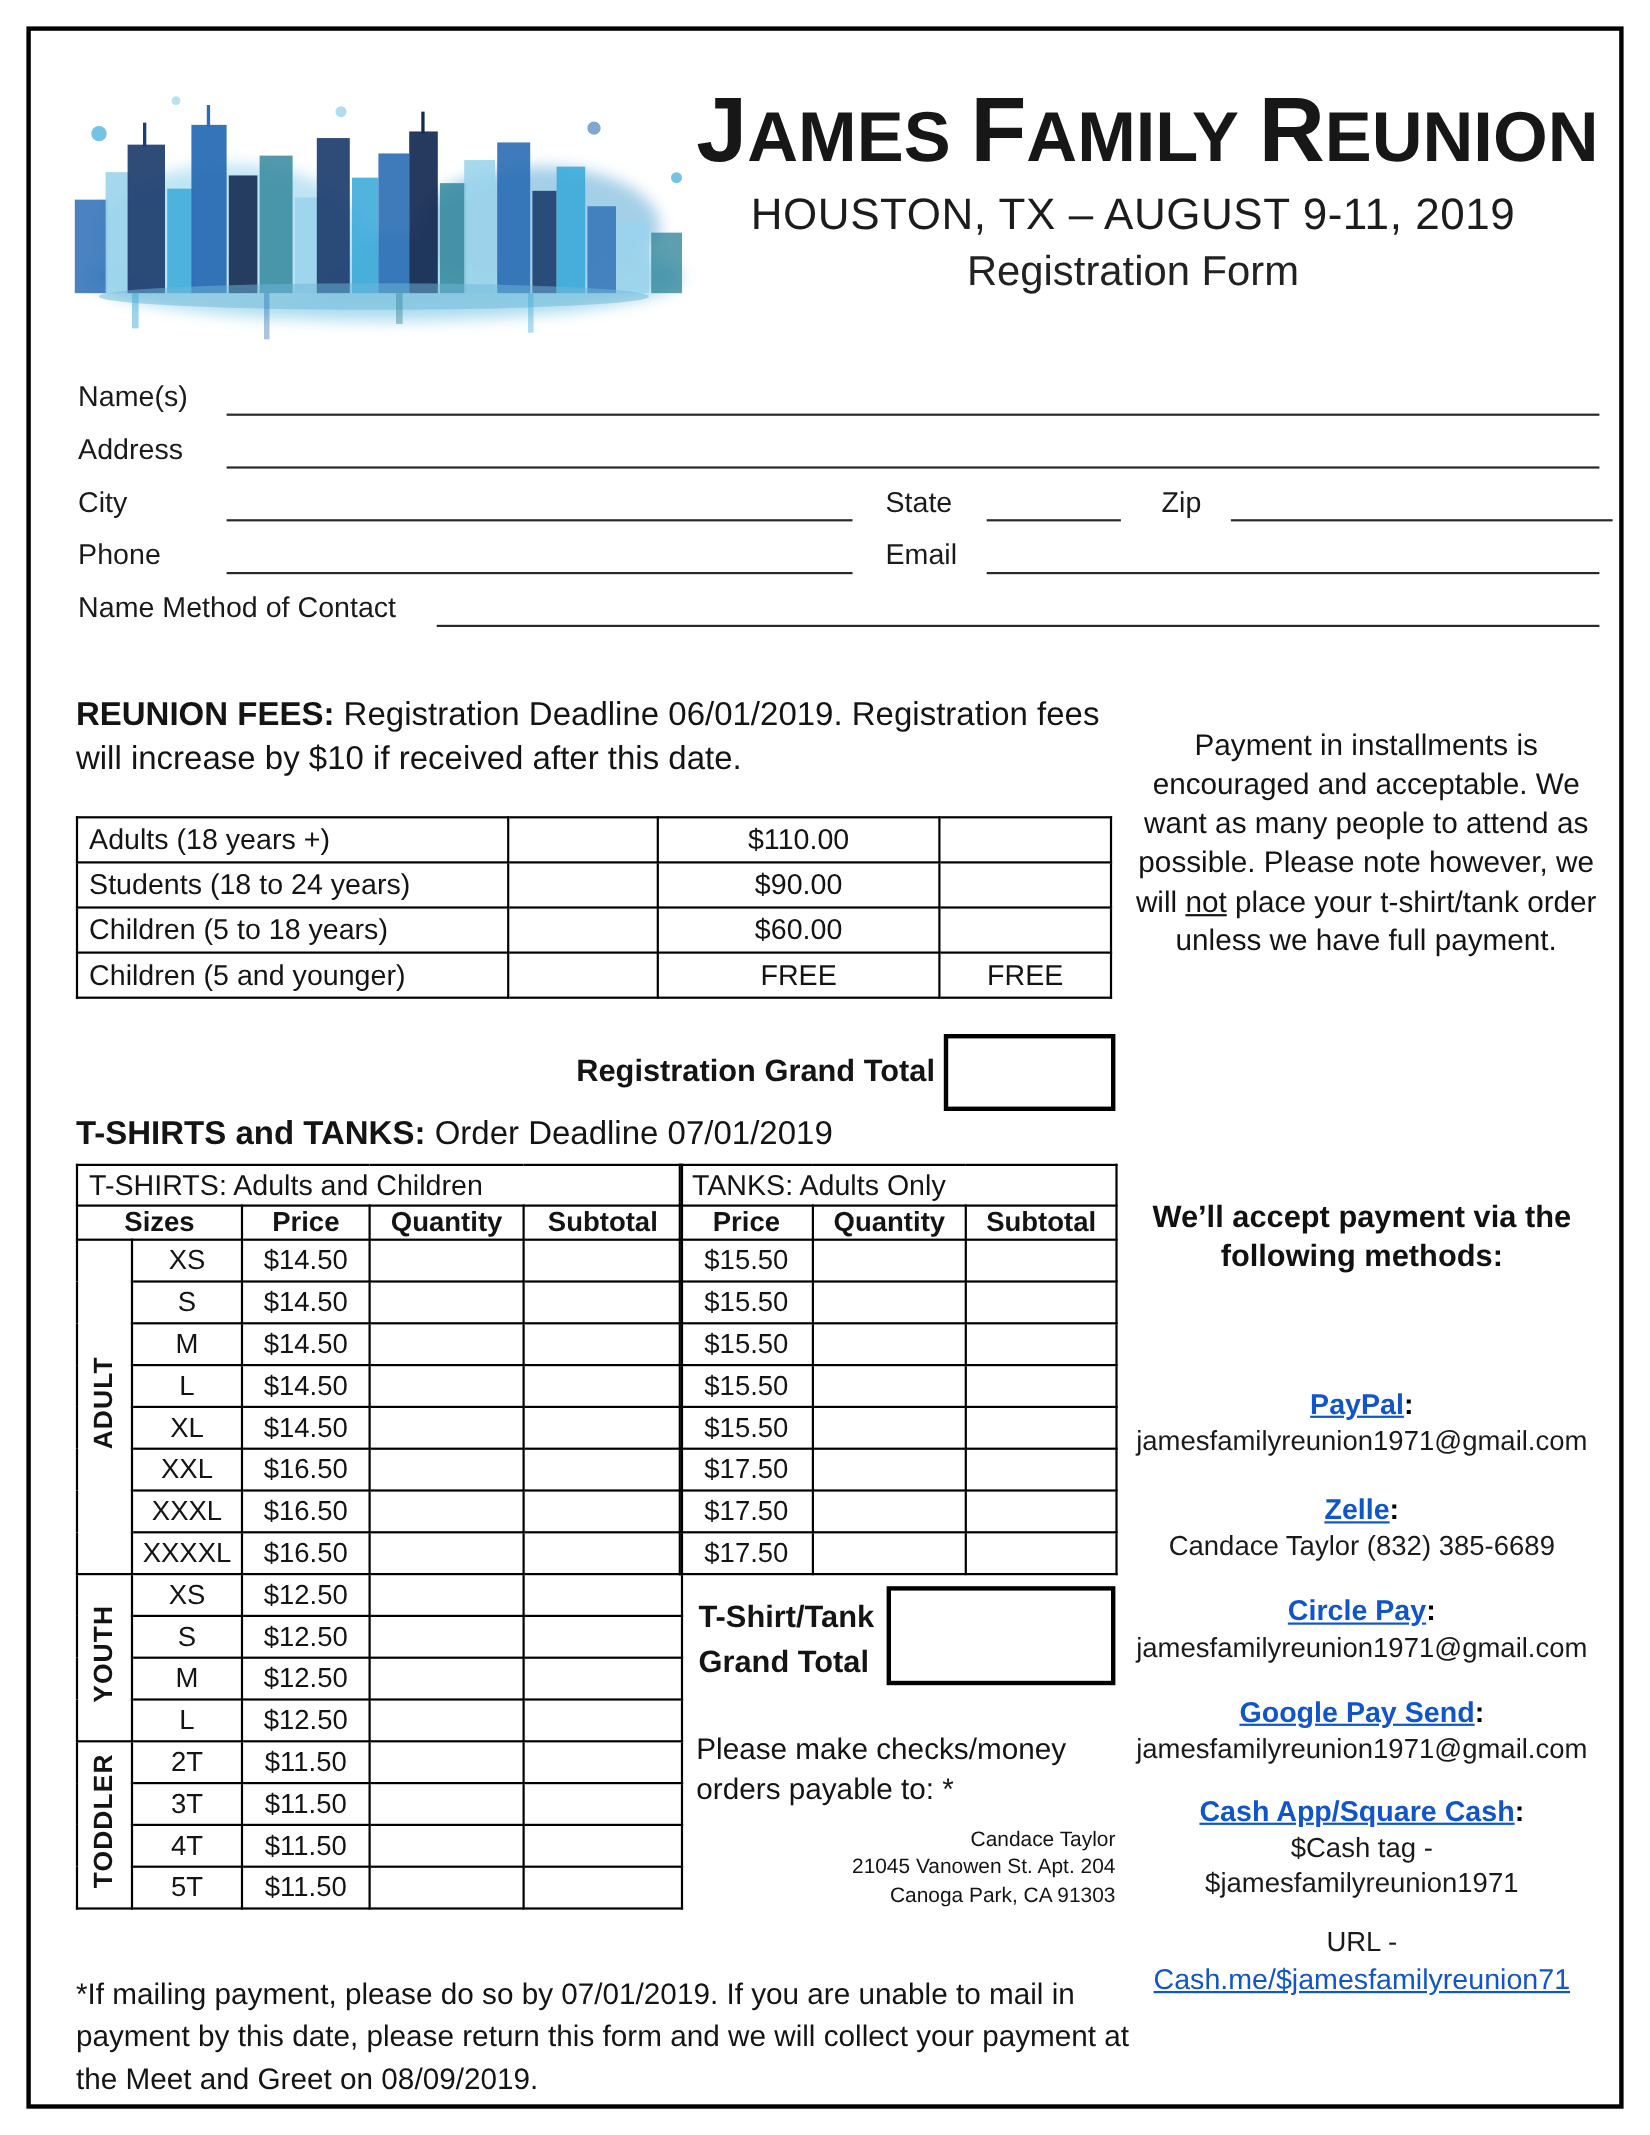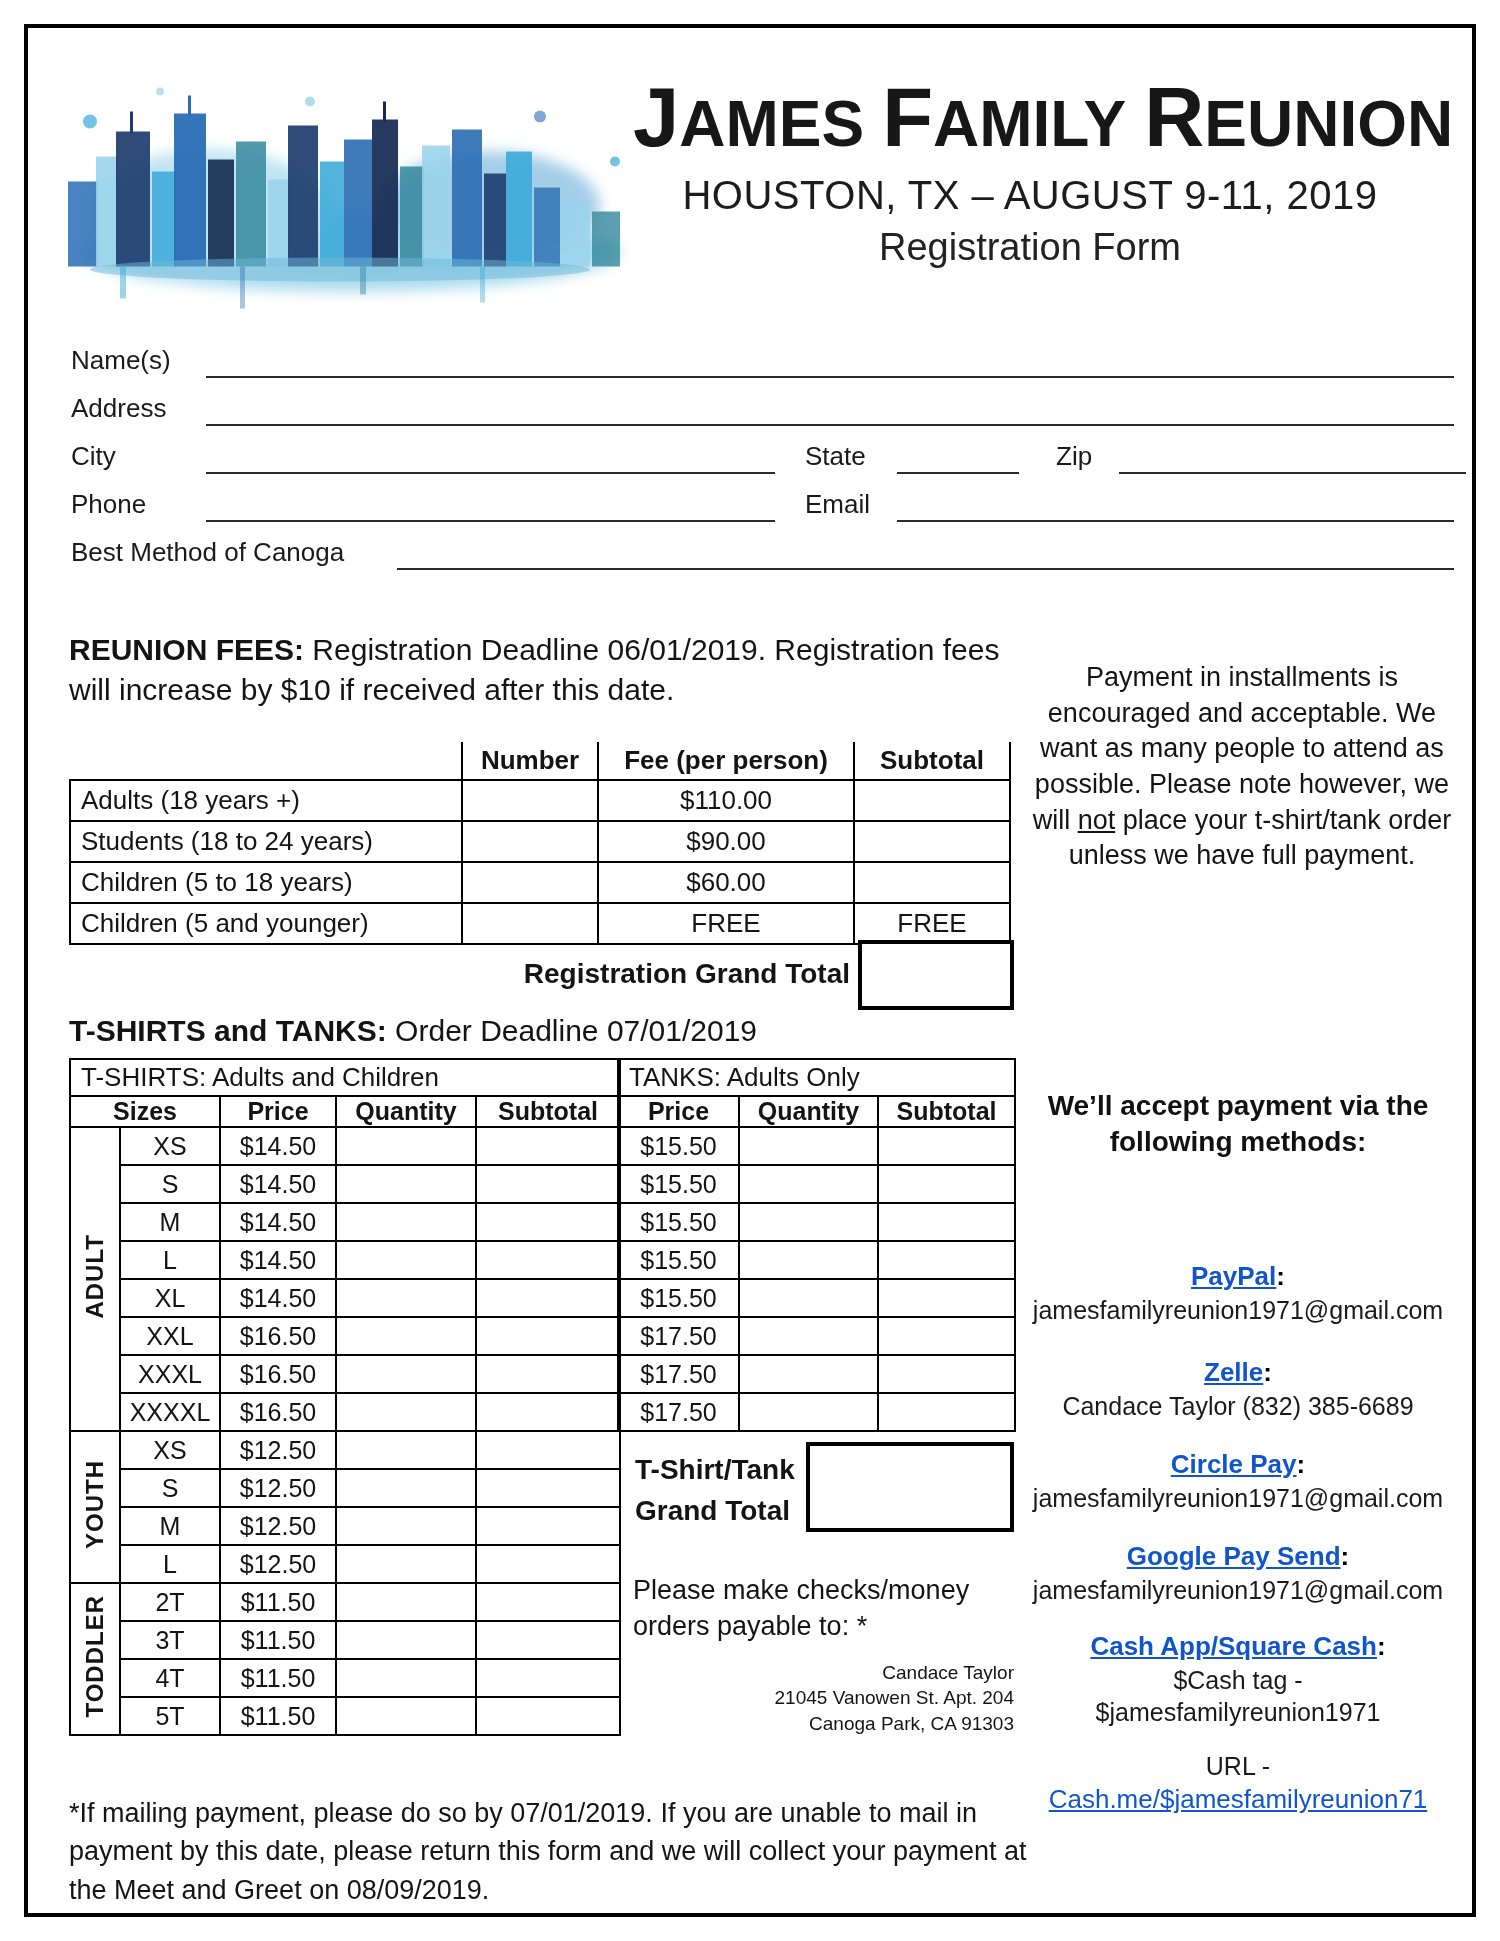--- a/index.html
+++ b/index.html
@@ -171,46 +171,40 @@
     <span class="clabel w100">Zip</span>
     <input class="line-input grow" style="">
   </div>
   <div class="contact-row row-phone">
     <span class="clabel w135">Phone</span>
     <input class="line-input w569" style="">
     <span class="clabel w122">Email</span>
     <input class="line-input grow" style="">
   </div>
   <div class="contact-row row-best">
-    <span class="clabel w326">Best Method of Canoga</span>
+    <span class="clabel w326">Name Method of Contact</span>
     <input class="line-input grow" style="">
   </div>
 
   <div class="fees-heading">
     <span class="b">REUNION FEES:</span><span> Registration Deadline 06/01/2019. Registration fees will increase by $10 if received after this date.</span>
   </div>
 
   <div class="installments">
     <span>Payment in installments is encouraged and acceptable. We want as many people to attend as possible. Please note however, we will </span><span class="u">not</span><span> place your t-shirt/tank order unless we have full payment.</span>
   </div>
 
   <table class="fees-table">
     <colgroup>
         <col style="width:392px">
         <col style="width:136px">
         <col style="width:256px">
         <col style="width:156px">
       </colgroup>
     <tbody>
-        <tr>
-      <th class="corner"></th>
-      <th class="fh">Number</th>
-      <th class="fh">Fee (per person)</th>
-      <th class="fh">Subtotal</th>
-    </tr>
     <tr>
       <td class="lab">Adults (18 years +)</td>
       <td></td>
       <td class="ctr">$110.00</td>
       <td class="ctr"></td>
     </tr>
     <tr>
       <td class="lab">Students (18 to 24 years)</td>
       <td></td>
       <td class="ctr">$90.00</td>

